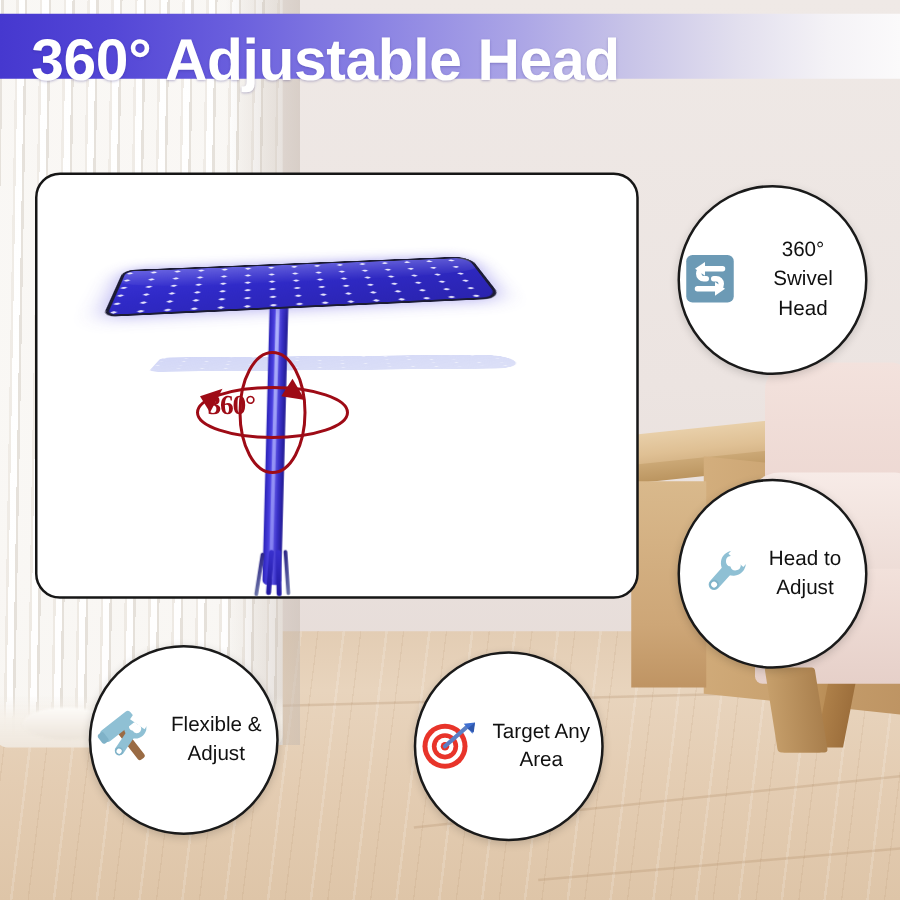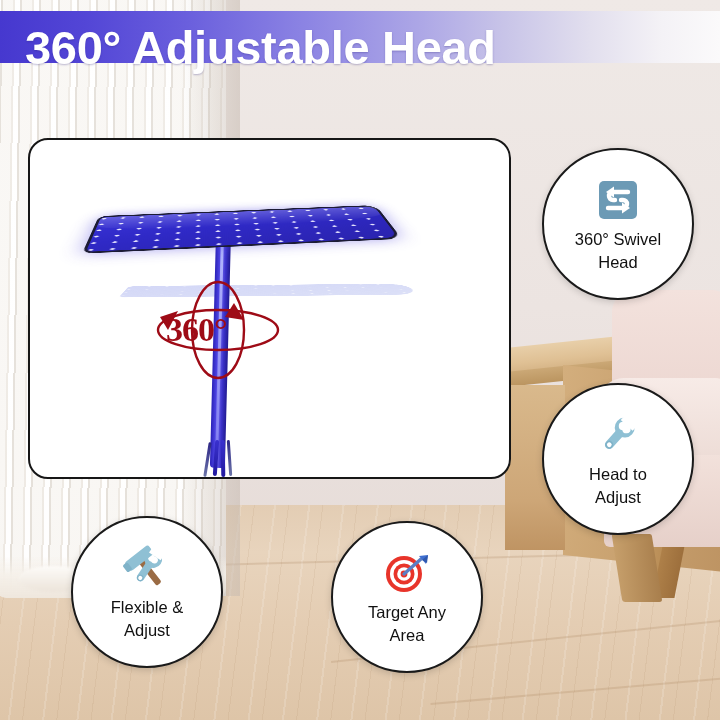--- a/index.html
+++ b/index.html
@@ -108,26 +108,26 @@
   .pole{position:absolute;left:183px;top:88px;width:15px;height:240px;
     background:linear-gradient(90deg,#2a22b8 0%,#4b41e0 28%,#6d64ef 44%,#3b32c9 70%,#211a92 100%);
     border-radius:4px;transform:rotate(1.5deg);}
   .pole-hl{position:absolute;left:188px;top:92px;width:3px;height:232px;
     background:linear-gradient(180deg,rgba(190,195,255,.9),rgba(170,175,250,.35));border-radius:2px;transform:rotate(1.5deg);}
   .strand{position:absolute;background:linear-gradient(180deg,#3a31cf,#2119a0);border-radius:2px;}
   .strand-l{position:absolute;background:linear-gradient(180deg,#2d2686,#6b74a8);border-radius:2px;}
 
   
   .rot-ann{position:absolute;left:108px;top:135px;width:160px;height:110px;}
-  .rot-label{position:absolute;left:28px;top:36px;font-size:34px;font-weight:bold;
+  .rot-label{position:absolute;left:28px;top:36px;font-size:22px;font-weight:bold;
     color:#9e0b16;letter-spacing:-1px;font-family:"Liberation Serif","DejaVu Serif",serif;}
 
   
   .badge{position:absolute;border-radius:50%;background:#ffffff;border:2px solid #1a1a1a;
-    display:flex;flex-direction:column;align-items:center;justify-content:center;
+    display:flex;flex-direction:row;align-items:center;justify-content:center;
     box-shadow:0 2px 7px rgba(0,0,0,.17);}
   .badge-icon{width:52px;height:52px;display:flex;align-items:center;justify-content:center;margin-bottom:2px;}
   .badge-label{font-size:16.5px;color:#111;text-align:center;line-height:1.42;padding:0 9px;}
 
   #badge-swivel{left:542px;top:148px;width:148px;height:148px;}
   #badge-adjust{left:542px;top:383px;width:148px;height:148px;}
   #badge-flex{left:71px;top:516px;width:148px;height:148px;}
   #badge-target{left:331px;top:521px;width:148px;height:148px;}
 </style>
 </head>

